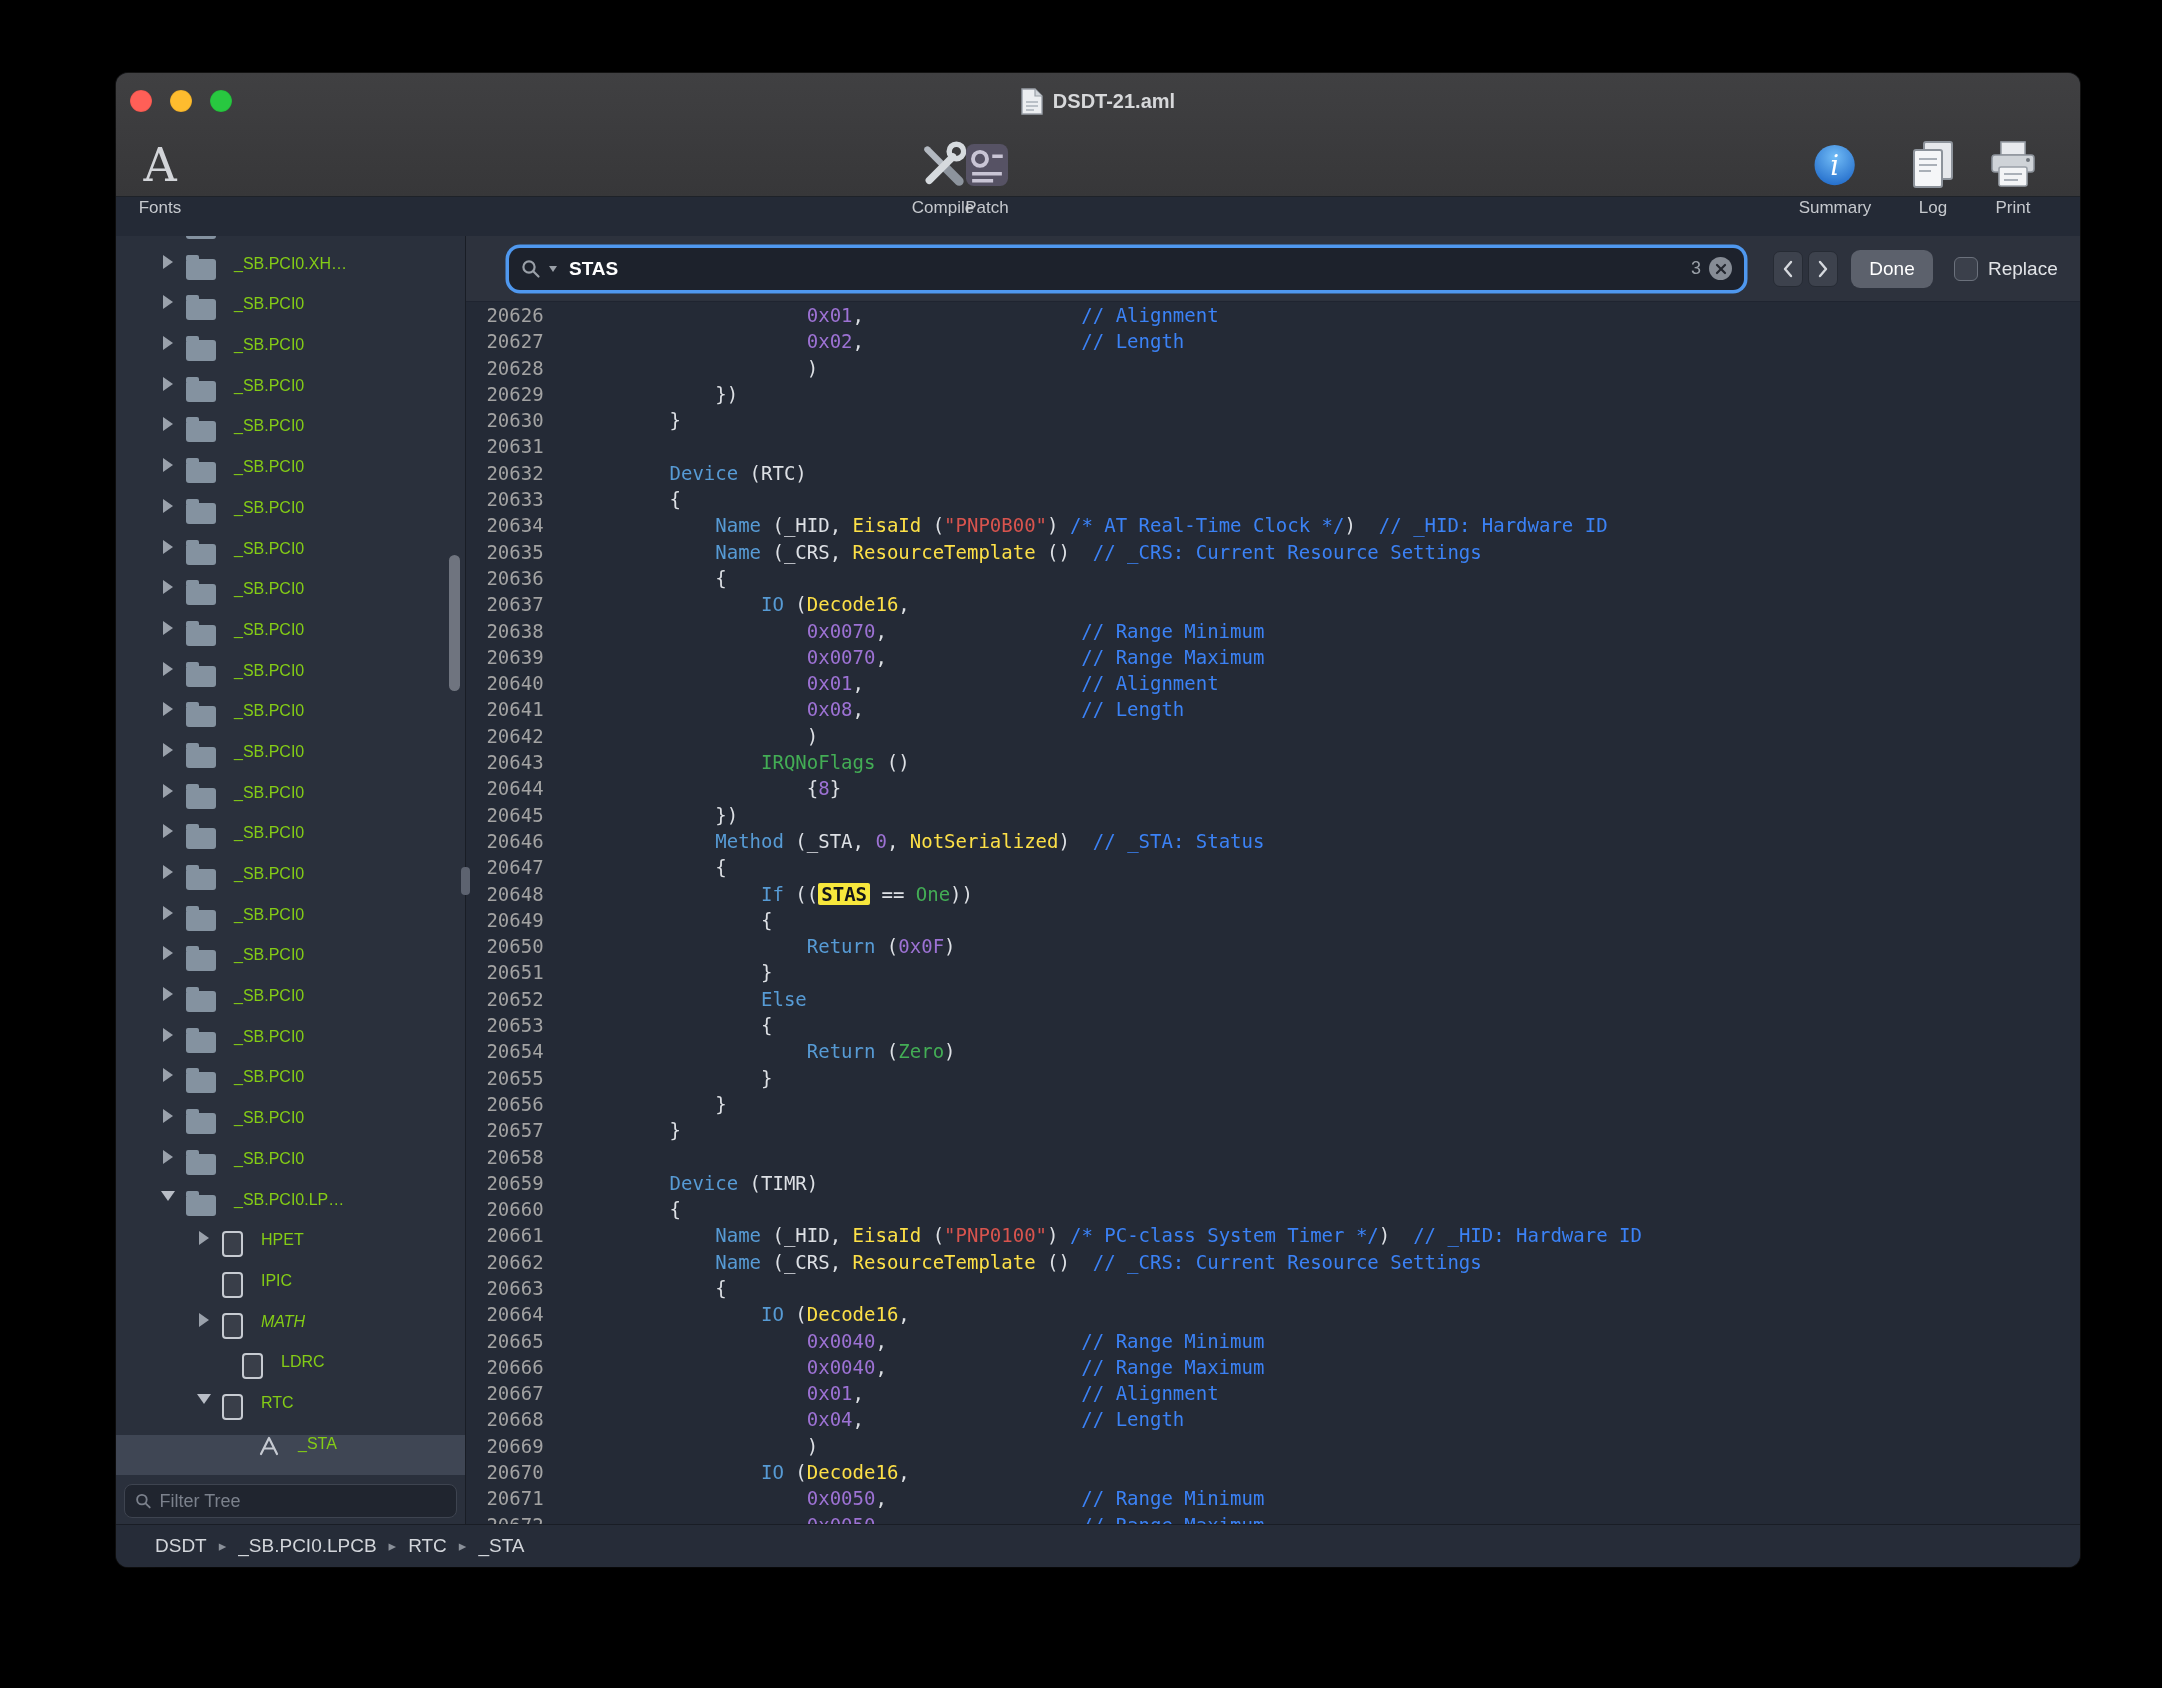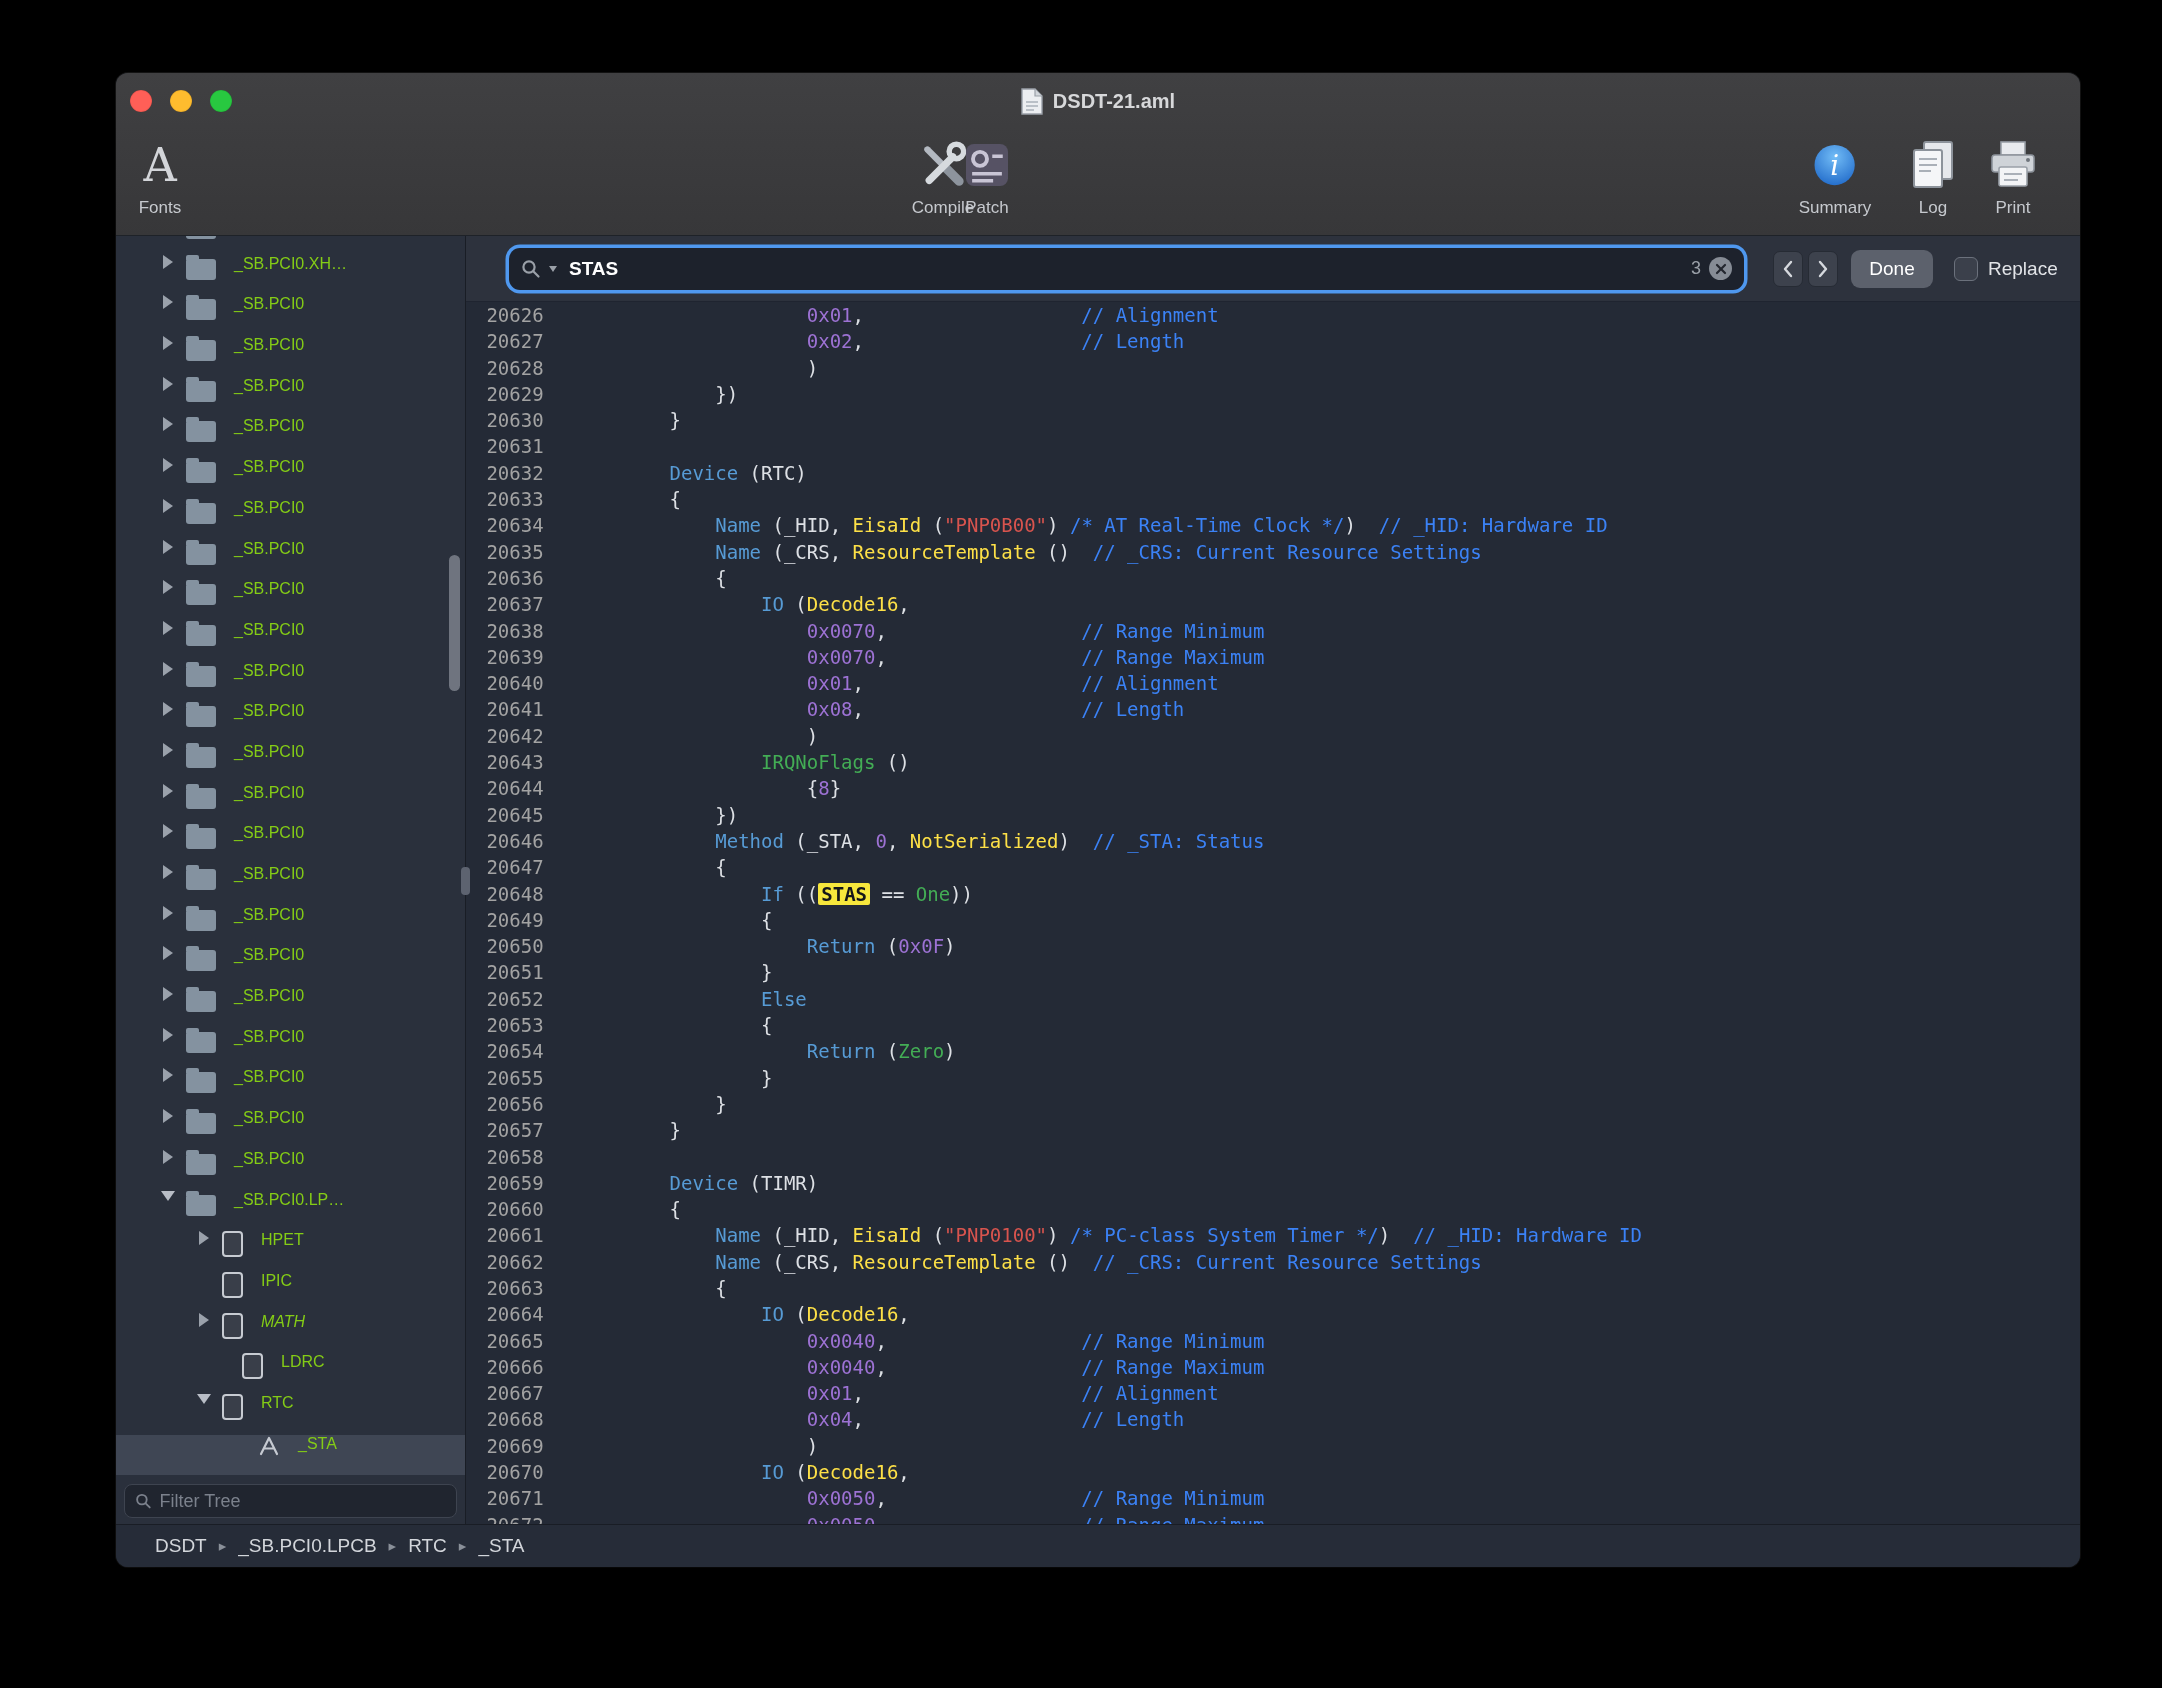--- a/index.html
+++ b/index.html
@@ -1,20 +1,20 @@
 <!DOCTYPE html>
 <html><head>
 <meta charset="utf-8">
 <style>
   *{margin:0;padding:0;box-sizing:border-box}
   html,body{width:2162px;height:1688px;background:#000;font-family:"Liberation Sans",sans-serif;overflow:hidden}
   .window{position:absolute;left:116px;top:73px;width:1964px;height:1494px;background:#242a36;border-radius:12px;overflow:hidden;
           box-shadow:0 34px 90px rgba(0,0,0,.9),0 0 0 1px rgba(255,255,255,.09)}
   
-  .header{position:absolute;top:0;left:0;right:0;height:163px;background:linear-gradient(#404042,#373739);border-bottom:1px solid #1e2228}
+  .header{position:absolute;top:0;left:0;right:0;height:124px;background:linear-gradient(#404042,#373739);border-bottom:1px solid #1e2228}
   .titlebar{height:56px;position:relative;display:flex;align-items:center;justify-content:center}
   .traffic{position:absolute;left:14px;top:17px;display:flex;gap:18px}
   .light{width:22px;height:22px;border-radius:50%;box-shadow:inset 0 0 1px rgba(0,0,0,.45)}
   .title{display:flex;align-items:center;gap:10px;color:#d7d8da;font-size:20px;font-weight:600}
   .toolbar{position:absolute;top:56px;left:0;right:0;height:107px}
   .tb{position:absolute;top:4px;transform:translateX(-50%);display:flex;flex-direction:column;align-items:center;color:#c6c9ce;font-size:17px;cursor:default}
   .tb .icobox{height:64px;display:flex;align-items:center;justify-content:center}
   .tb .tlbl{margin-top:1px;white-space:nowrap}
   .fonts-a{font-family:"DejaVu Serif",serif;font-size:46px;color:#d3d5d9;line-height:1}
   

